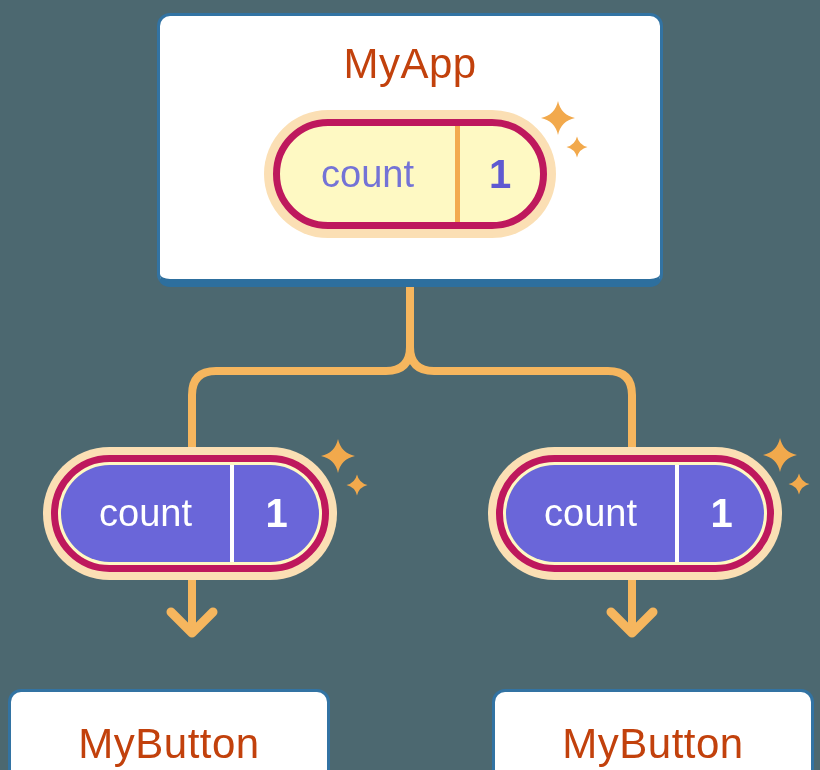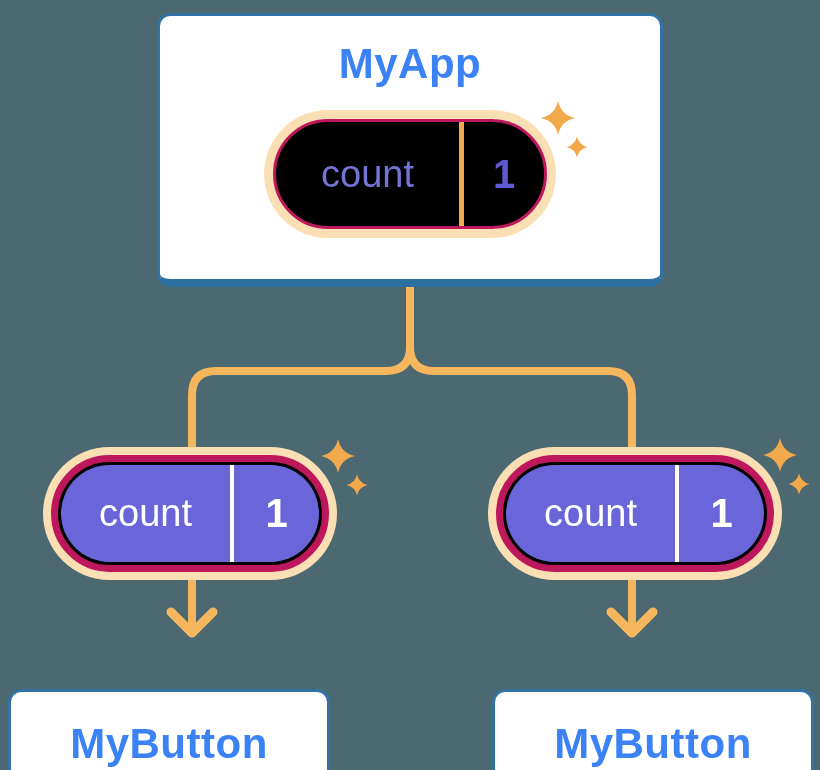--- a/index.html
+++ b/index.html
@@ -41,22 +41,22 @@
   .card-child {
     width: 322px; height: 115px;
     justify-content: center;
     margin-top: 41px;
   }
   .card-child-left  { left: 8px;   top: 648px; }
   .card-child-right { left: 492px; top: 648px; }
 
   .card-title {
     font-size: 42px;
-    font-weight: 700;
-    color: #3b82f6;
+    font-weight: 400;
+    color: #c2410c;
     letter-spacing: 0.5px;
   }
   .card-root .card-title { margin-top: 24px; }
 
   
   .pill-halo {
     box-sizing: border-box;
     background: #fbdfb4;
     border-radius: 999px;
     display: flex;
@@ -73,23 +73,23 @@
     width: 294px; height: 133px;
     padding: 8px;
     top: 447px;
   }
   .pill-child-left  { left: 43px; }
   .pill-child-right { left: 488px; }
 
   .pill-ring {
     flex: 1;
     box-sizing: border-box;
-    border: 3px solid #be185d;
+    border: 7px solid #be185d;
     border-radius: 999px;
-    background: #000000;
+    background: #fef9c3;
     display: flex;
     overflow: hidden;
   }
   .pill-child .pill-ring { border-width: 7px; padding: 3px; }
 
   .pill-body {
     flex: 1;
     display: flex;
     align-items: stretch;
   }

